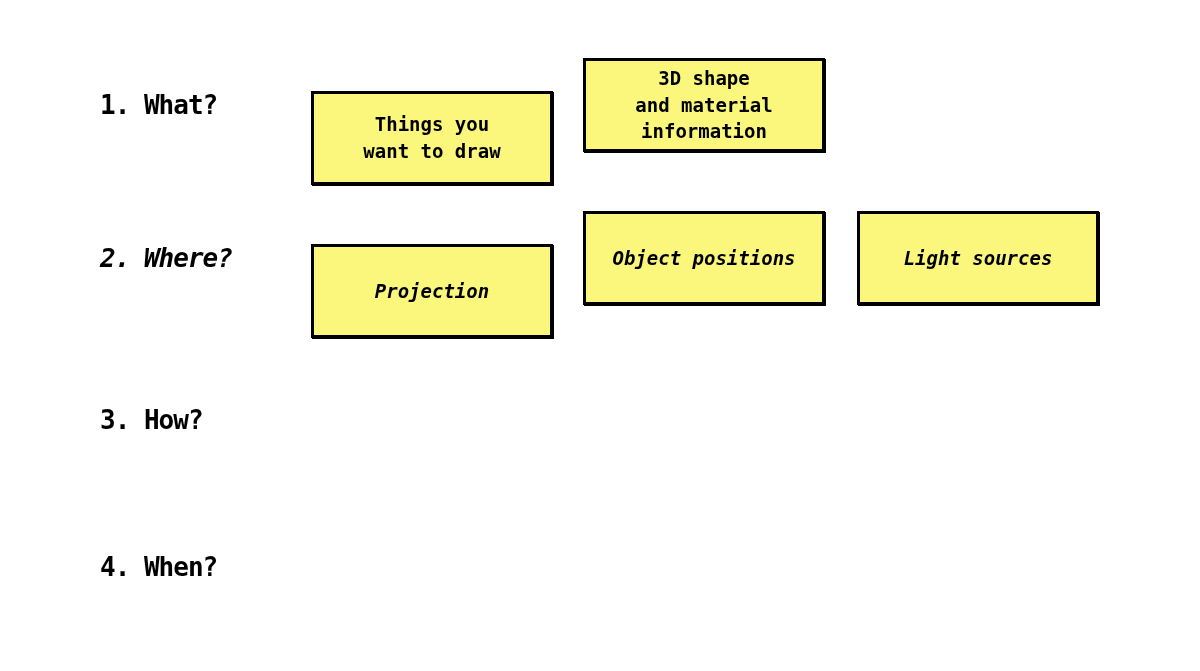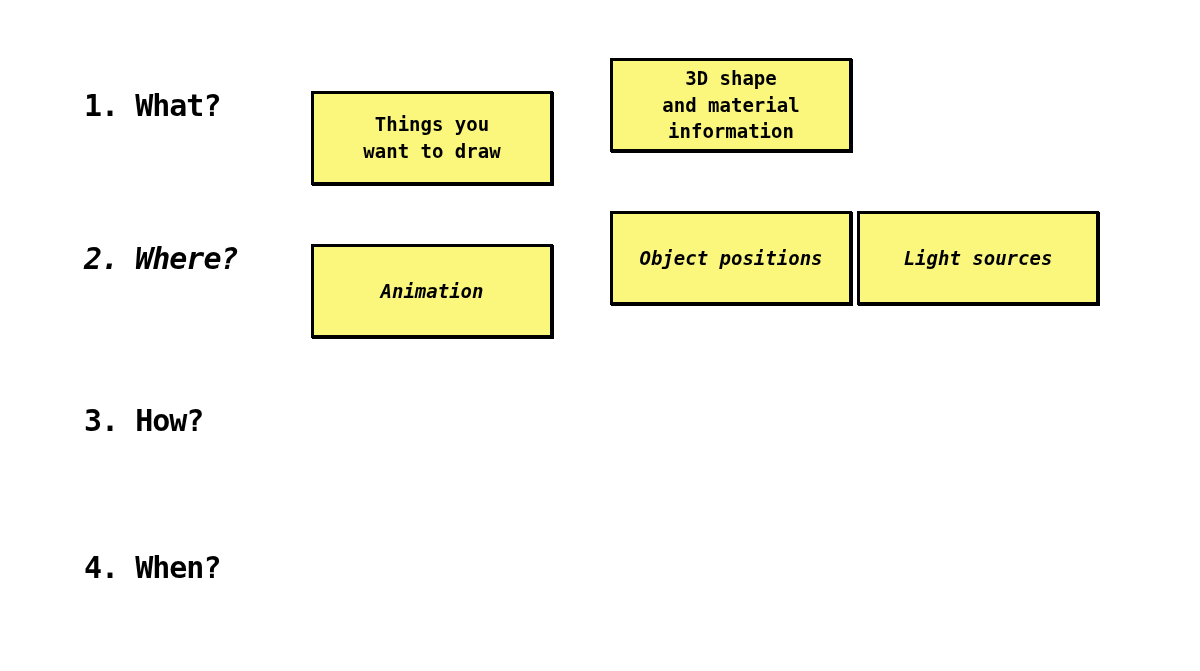--- a/index.html
+++ b/index.html
@@ -14,25 +14,25 @@
     position: relative;
     width: 1200px;
     height: 671px;
     background: var(--background);
     font-family: "DejaVu Sans Mono", "Liberation Mono", monospace;
     color: var(--text);
     overflow: hidden;
   }
   .row-label {
     position: absolute;
-    left: 84px;
+    left: 100px;
     height: 94px;
     display: flex;
     align-items: center;
-    font-size: 30px;
+    font-size: 26px;
     font-weight: bold;
     letter-spacing: -1px;
     white-space: nowrap;
   }
   .box {
     position: absolute;
     width: 242px;
     height: 94px;
     background: var(--box-fill);
     border: 3px solid var(--box-border);
@@ -44,42 +44,42 @@
     font-weight: bold;
     line-height: 1.4;
     white-space: pre-line;
     box-shadow: 1px 1px 0 var(--box-border);
   }
   .r1 { top: 58px; }
   .r2 { top: 211px; font-style: italic; }
   .r3 { top: 373px; }
   .r4 { top: 520px; }
   .c1 { left: 311px; margin-top: 33px; }
-  .c2 { left: 610px; }
+  .c2 { left: 583px; }
   .c3 { left: 857px; text-align: center; }
 </style>
 </head>
 <body>
 
 <div class="canvas">
 
   <div class="row-label r1">1. What?</div>
   <div class="box r1 c1">
     <span>Things you
 want to draw</span>
   </div>
   <div class="box r1 c2">
     <span>3D shape
 and material
 information</span>
   </div>
 
   <div class="row-label r2">2. Where?</div>
   <div class="box r2 c1">
-    <span>Animation</span>
+    <span>Projection</span>
   </div>
   <div class="box r2 c2">
     <span>Object positions</span>
   </div>
   <div class="box r2 c3">
     <span>Light sources</span>
   </div>
 
   <div class="row-label r3">3. How?</div>
 

